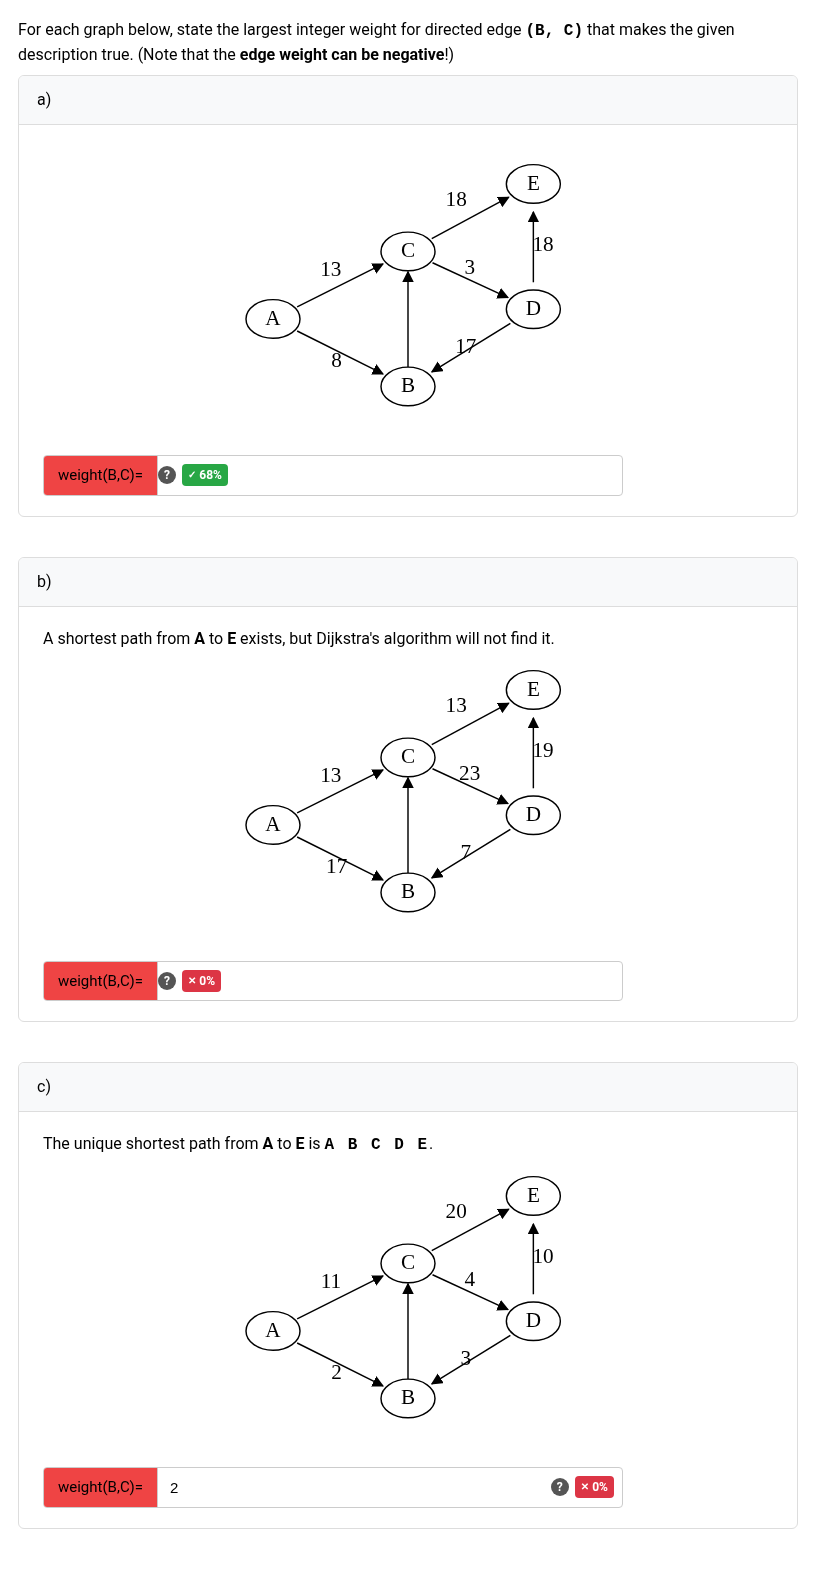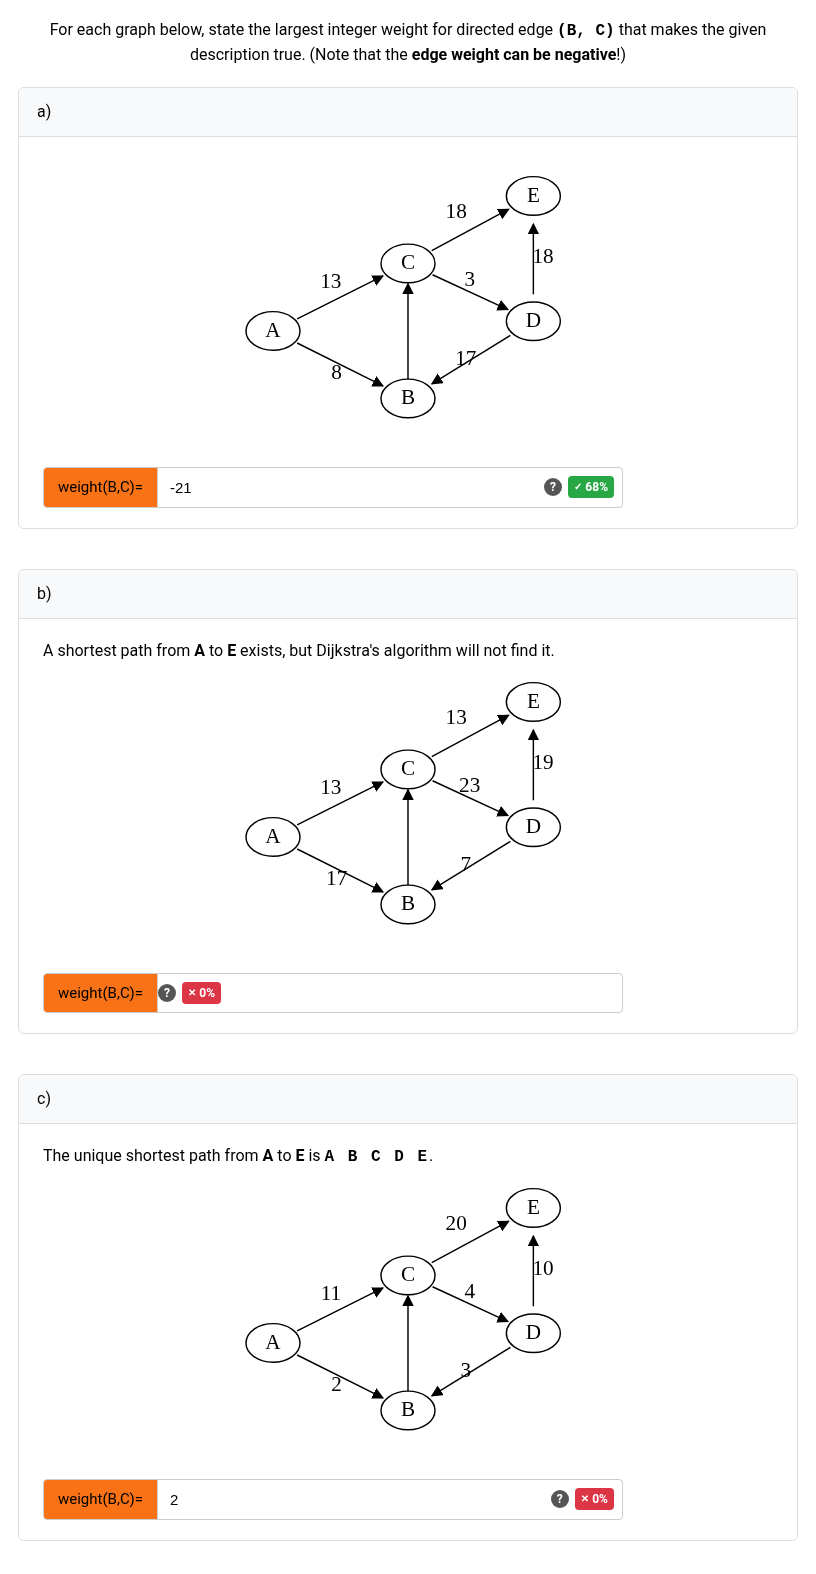--- a/index.html
+++ b/index.html
@@ -9,22 +9,21 @@
     }
     body {
       font-family: -apple-system, BlinkMacSystemFont, "Segoe UI", Roboto, "Helvetica Neue", Arial, sans-serif;
       background: #fff;
       color: #000;
       padding: 18px;
       font-size: 16px;
       line-height: 1.5;
     }
     .prompt {
-      margin-bottom: 20px;
-      text-align: center;
+      margin-bottom: 8px;
     }
     .mono-edge {
       font-family: "Courier New", monospace;
       font-weight: bold;
     }
     .card {
       border: 1px solid #ddd;
       border-radius: 6px;
       margin-bottom: 40px;
       overflow: hidden;
@@ -77,21 +76,21 @@
     }
     .answer-row {
       display: flex;
       align-items: center;
       border: 1px solid #ccc;
       border-radius: 4px;
       overflow: hidden;
       max-width: 580px;
     }
     .answer-label {
-      background: #f97316;
+      background: #ef4444;
       padding: 8px 14px;
       border-right: 1px solid #ccc;
       font-size: 15px;
       white-space: nowrap;
     }
     .answer-input {
       flex: 1;
       border: none;
       padding: 8px 12px;
       font-size: 15px;
@@ -199,21 +198,20 @@
     <text class="node-label" x="320" y="161">D</text>
   </g>
             <g>
     <ellipse class="node-shape" cx="320" cy="30" rx="28" ry="20"></ellipse>
     <text class="node-label" x="320" y="31">E</text>
   </g>
           </svg>
       </div>
       <div class="answer-row">
         <div class="answer-label">weight(B,C)=</div>
-        <input class="answer-input" type="text" value="-21" style="">
         <div class="answer-icons">
           <span class="help-icon">?</span>
           <span class="badge badge-green">
             <span class="badge-icon">✓</span>
             <span>68%</span>
           </span>
         </div>
       </div>
     </div>
   </div>

